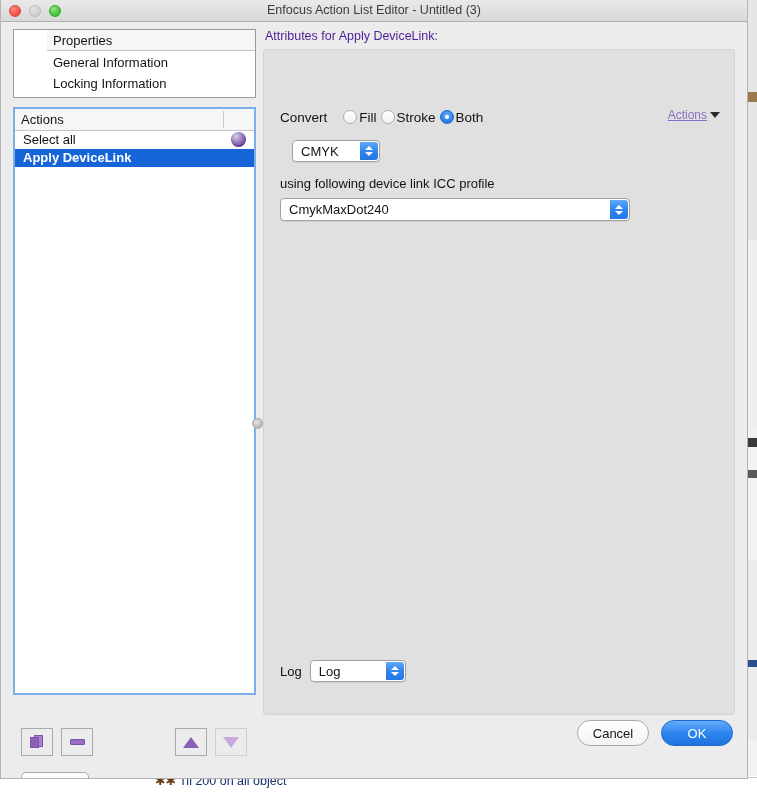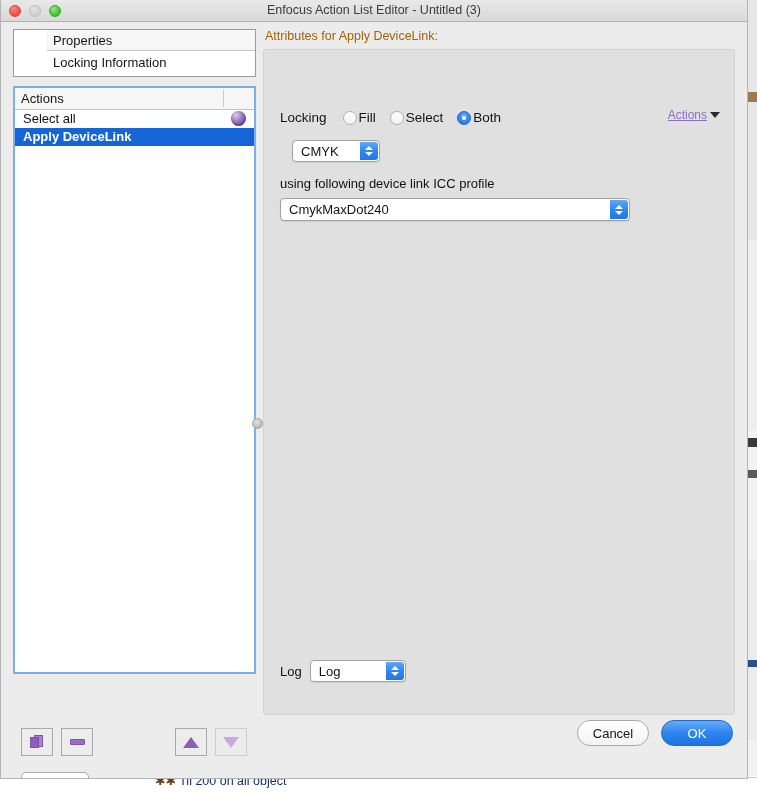--- a/index.html
+++ b/index.html
@@ -281,21 +281,21 @@
   }
 
   
   #right-column {
     position: absolute;
     left: 262px; top: 7px;
     width: 472px;
   }
   .attributes-label {
     font-size: 12.5px;
-    color: #a16207;
+    color: #4c1d95;
     margin-bottom: 6px;
     padding-left: 2px;
   }
   .attributes-panel {
     position: relative;
     width: 472px;
     height: 666px;
     background: #e0e0e0;
     border: 1px solid #d2d2d2;
     border-radius: 3px;
@@ -309,22 +309,22 @@
     align-items: center;
     height: 18px;
   }
   .convert-label {
     font-size: 13.5px;
     color: #121212;
     margin-right: 16px;
   }
   .radio-item {
     display: flex;
-    align-items: flex-end;
-    margin-right: 14px;
+    align-items: flex-start;
+    margin-right: 4px;
   }
   .radio {
     width: 14px; height: 14px;
     border-radius: 50%;
     background: linear-gradient(180deg,#ffffff 0%,#f2f2f2 100%);
     border: 1px solid #b0b0b0;
     box-sizing: border-box;
     margin-right: 2px;
     position: relative;
     flex: none;
@@ -502,20 +502,21 @@
     <div id="window-title">Enfocus Action List Editor - Untitled (3)</div>
   </div>
 
   <div id="content">
 
     <div id="left-column">
 
       <div class="properties-box">
         <div class="properties-header">Properties</div>
         <div class="properties-list">
+          <div class="prop-item">General Information</div>
           <div class="prop-item">Locking Information</div>
         </div>
       </div>
 
       <div class="actions-box">
         <div class="actions-header">
           <span>Actions</span>
           <div class="colsep"></div>
         </div>
         <div class="actions-list">
@@ -551,30 +552,30 @@
     </div>
 
     <div id="btn-back">&lt;&lt;</div>
 
     <div id="right-column">
       <div class="attributes-label">Attributes for Apply DeviceLink:</div>
 
       <div class="attributes-panel">
 
         <div class="convert-row">
-          <span class="convert-label">Locking</span>
+          <span class="convert-label">Convert</span>
 
           <span class="radio-item">
             <span class="radio"></span>
             <span class="radio-label">Fill</span>
           </span>
 
           <span class="radio-item">
             <span class="radio"></span>
-            <span class="radio-label">Select</span>
+            <span class="radio-label">Stroke</span>
           </span>
 
           <span class="radio-item">
             <span class="radio checked"></span>
             <span class="radio-label">Both</span>
           </span>
         </div>
 
         <div class="actions-link">
           <span class="txt">Actions</span>

